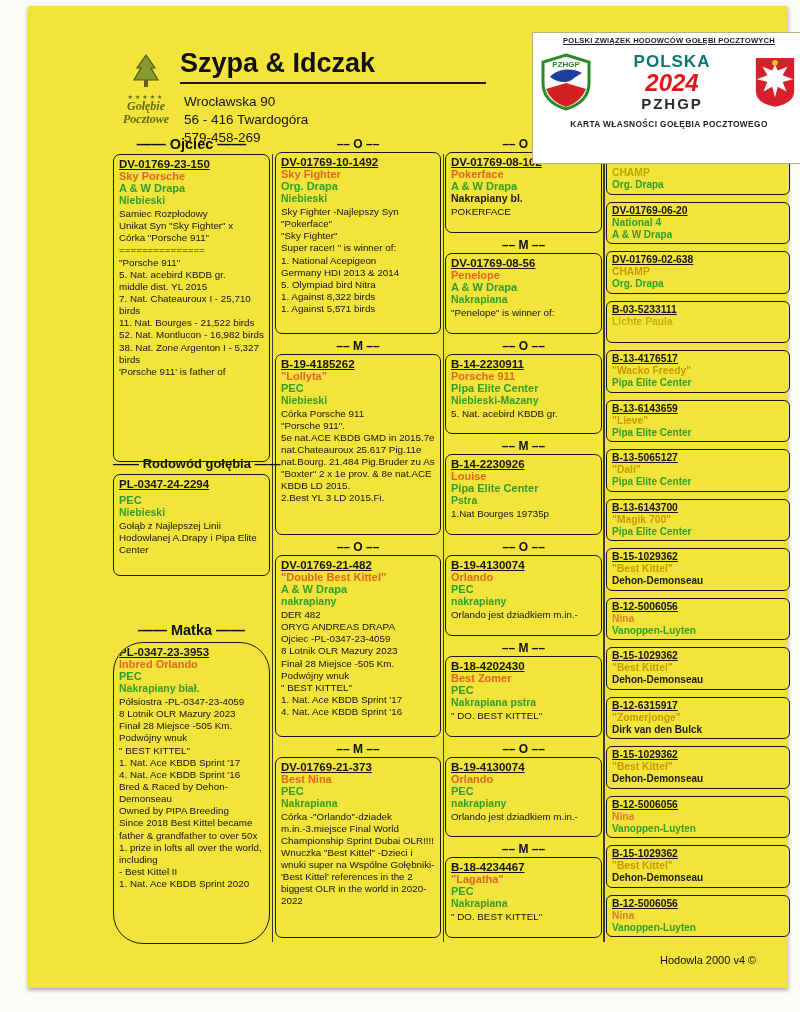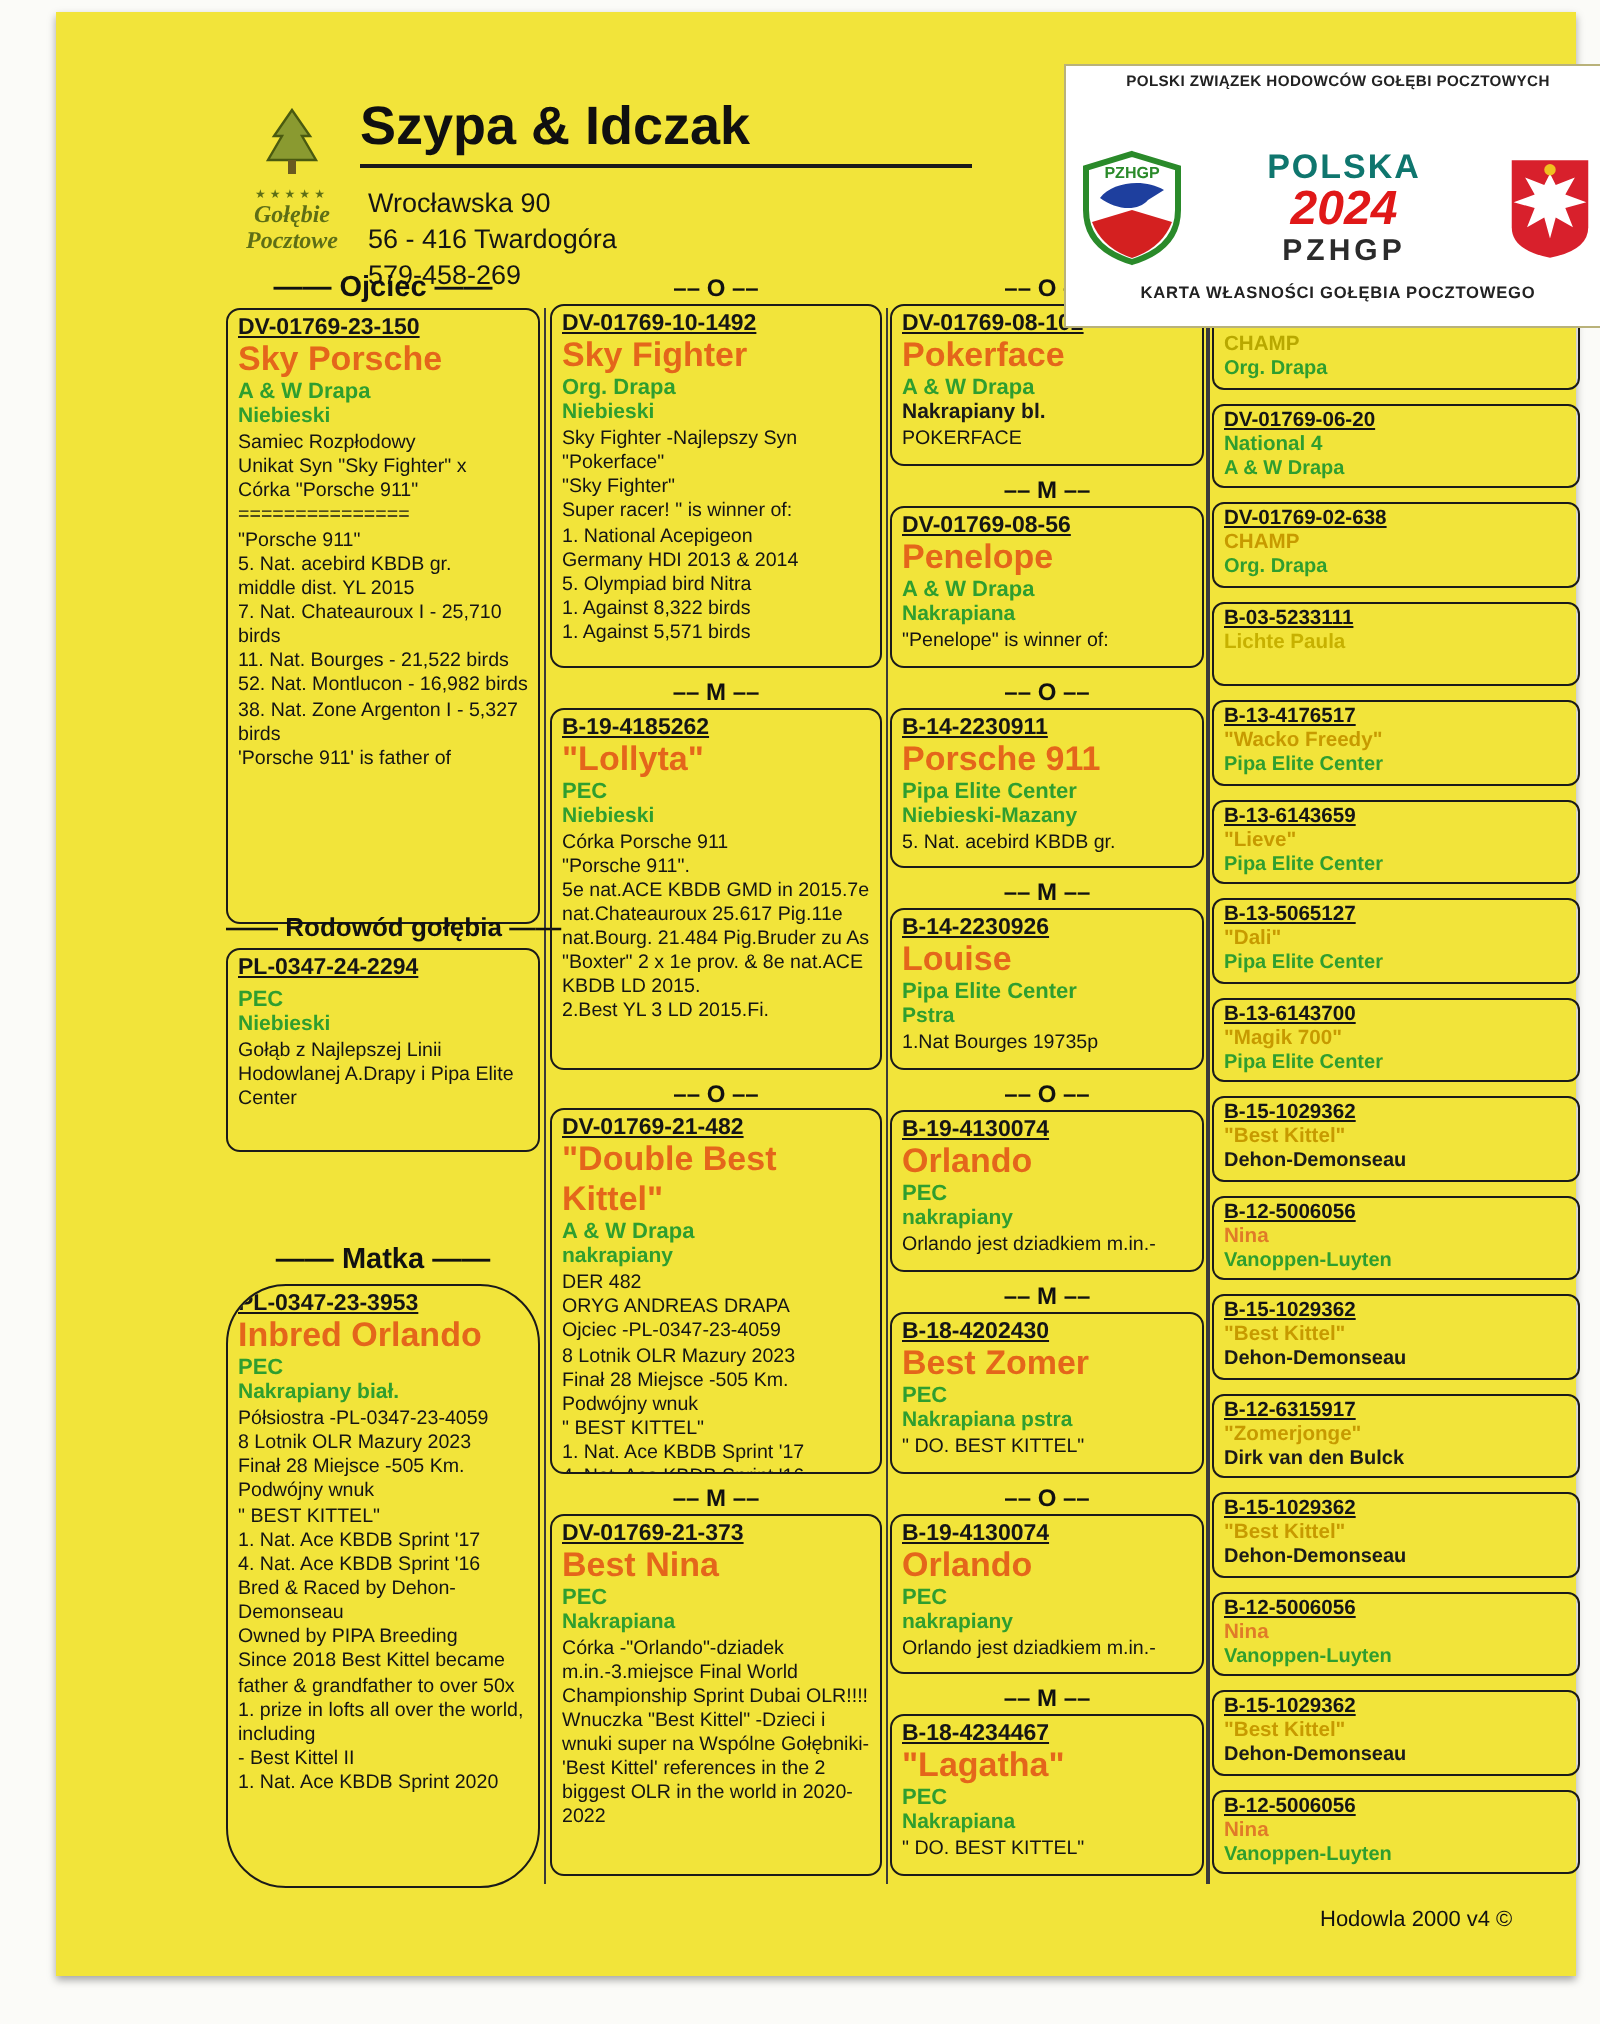--- a/index.html
+++ b/index.html
@@ -23,40 +23,40 @@
                font-size:12px; color:#5e6e16; line-height:1.05; }
   .breeder-title { position:absolute; left:152px; top:42px; width:306px;
                    font-size:27px; font-weight:bold; color:#101010;
                    border-bottom:2.5px solid #1a1a1a; padding-bottom:3px; }
   .addr { position:absolute; left:156px; font-size:13.5px; color:#141414; }
   .addr1 { top:88px; } .addr2 { top:106px; } .addr3 { top:124px; }
 
   
   .card { position:absolute; left:504px; top:26px; width:274px; height:132px;
           background:#ffffff; border:1px solid #b9b27a; z-index:10; padding:3px 6px 2px; }
-  .card-fed { font-size:7.6px; font-weight:bold; text-align:center; letter-spacing:.2px; color:#222; }
-  .card-mid { display:flex; align-items:center; justify-content:flex-end; height:74px; padding:1px 2px;margin-top:22px; }
+  .card-fed { font-size:7.6px; font-weight:bold; text-align:center; letter-spacing:.2px; color:#222;text-decoration:underline; }
+  .card-mid { display:flex; align-items:center; justify-content:flex-end; height:74px; padding:1px 2px; }
   .card-center { text-align:center; flex:1; }
   .card-country { font-size:17px; font-weight:bold; letter-spacing:1px; color:#0f766e; }
   .card-year { font-size:24px; font-weight:bold; font-style:italic; color:#e01818; line-height:.95; }
   .card-org { font-size:15px; font-weight:bold; letter-spacing:2px; color:#2b2b2b; }
   .card-ringrow { display:flex; justify-content:space-between; font-weight:bold; font-size:13px;
                   padding:3px 8px 1px; color:#111; }
   .card-caption { font-size:8.3px; font-weight:bold; text-align:center; letter-spacing:.4px; color:#222; }
 
   
   .vline { position:absolute; width:1.5px; background:#3a3a3a; top:148px; height:788px; }
   .sec-label { position:absolute; left:85px; width:157px; text-align:center;
                font-weight:bold; font-size:14.5px; color:#111; white-space:nowrap; }
   .sec-label::before { content:"—— "; } .sec-label::after { content:" ——"; }
   .sec-label.small { font-size:13px; }
   .pbox { border:1.6px solid #1a1a1a; border-radius:7px; padding:3px 5px 2px;
           overflow:hidden; background:transparent; }
   .ring { font-size:11.5px; font-weight:bold; color:#151515; text-decoration:underline; }
-  .name { font-size:17px; font-weight:bold; color:#e4661b; }
+  .name { font-size:11px; font-weight:bold; color:#e4661b; }
   .loft { font-size:11px; font-weight:bold; color:#2f9e2f; }
   .plumage { font-size:10.5px; font-weight:bold; color:#2f9e2f; }
   .notes { font-size:9.8px; line-height:1.24; color:#141414; white-space:pre-line; margin-top:2px; }
   .abs { position:absolute; }
 
   .gen-col { position:absolute; top:132px; height:806px; display:flex; flex-direction:column; }
   .slot { flex:1 1 0; display:flex; flex-direction:column; min-height:0; }
   .marker { height:14px; text-align:center; font-weight:bold; font-size:12px; color:#111; line-height:13px; }
   .marker::before { content:"–– "; } .marker::after { content:" ––"; }
   .slot .pbox { flex:1 1 auto; margin-bottom:6px; min-height:0; }

